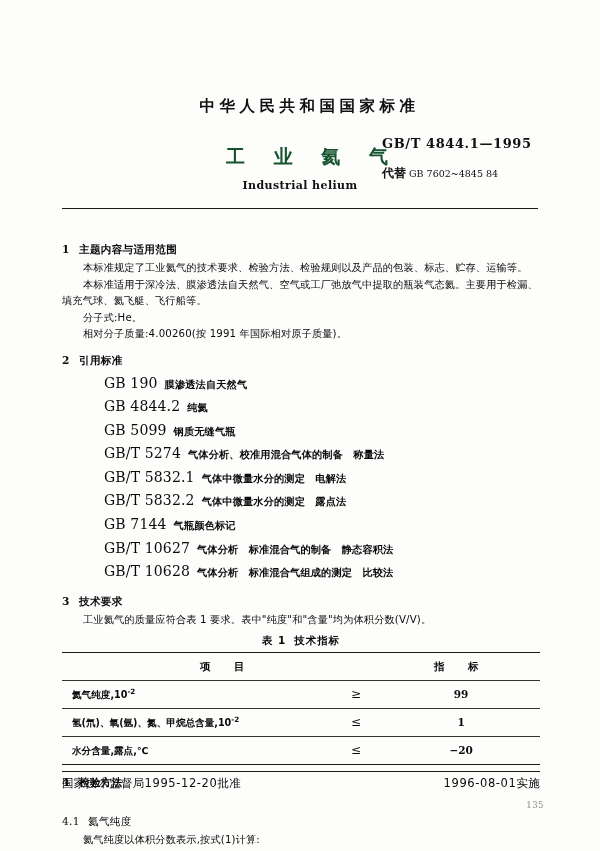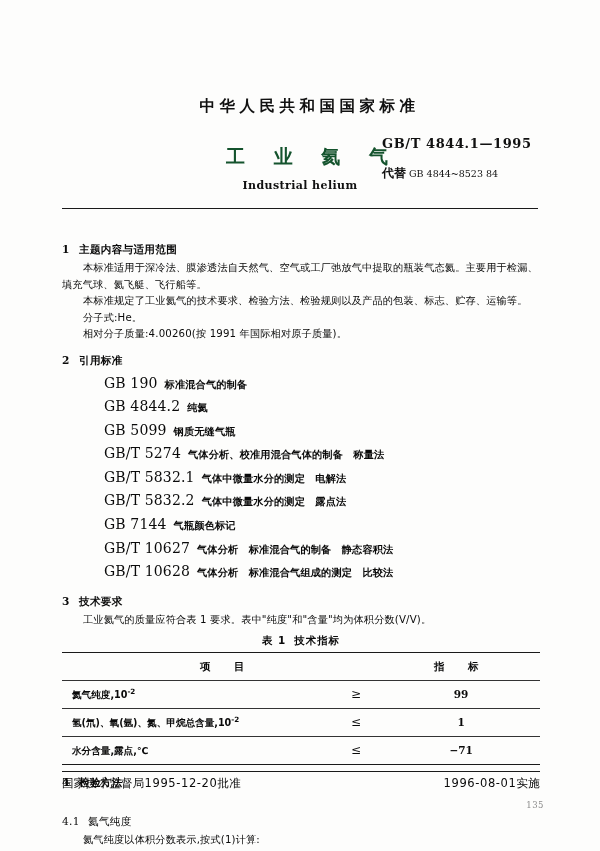--- a/index.html
+++ b/index.html
@@ -256,43 +256,43 @@
 
     <div class="title-block">
       <div class="std-title-cn">工 业 氦 气</div>
       <div class="std-title-en">Industrial helium</div>
     </div>
 
     <div class="std-code-block">
       <div class="std-code">GB/T 4844.1—1995</div>
       <div class="std-replaces">
         <span class="cn">代替</span>
-        <span>GB 4844~8523</span>
+        <span>GB 7602~4845</span>
         <span>84</span>
       </div>
     </div>
   </div>
 
   <div class="rule-top"></div>
 
   <div class="content">
 
     <div class="sec-head">
       <span class="num">1</span><span>主题内容与适用范围</span>
     </div>
+    <p class="para">本标准规定了工业氦气的技术要求、检验方法、检验规则以及产品的包装、标志、贮存、运输等。</p>
     <p class="para">本标准适用于深冷法、膜渗透法自天然气、空气或工厂弛放气中提取的瓶装气态氦。主要用于检漏、填充气球、氦飞艇、飞行船等。</p>
-    <p class="para">本标准规定了工业氦气的技术要求、检验方法、检验规则以及产品的包装、标志、贮存、运输等。</p>
     <p class="para">分子式:He。</p>
     <p class="para">相对分子质量:4.00260(按 1991 年国际相对原子质量)。</p>
 
     <div class="sec-head">
       <span class="num">2</span><span>引用标准</span>
     </div>
     <ul class="ref-list">
-      <li><span class="ref-code">GB 190</span><span class="ref-name">标准混合气的制备</span></li>
+      <li><span class="ref-code">GB 190</span><span class="ref-name">膜渗透法自天然气</span></li>
       <li><span class="ref-code">GB 4844.2</span><span class="ref-name">纯氦</span></li>
       <li><span class="ref-code">GB 5099</span><span class="ref-name">钢质无缝气瓶</span></li>
       <li><span class="ref-code">GB/T 5274</span><span class="ref-name">气体分析、校准用混合气体的制备　称量法</span></li>
       <li><span class="ref-code">GB/T 5832.1</span><span class="ref-name">气体中微量水分的测定　电解法</span></li>
       <li><span class="ref-code">GB/T 5832.2</span><span class="ref-name">气体中微量水分的测定　露点法</span></li>
       <li><span class="ref-code">GB 7144</span><span class="ref-name">气瓶颜色标记</span></li>
       <li><span class="ref-code">GB/T 10627</span><span class="ref-name">气体分析　标准混合气的制备　静态容积法</span></li>
       <li><span class="ref-code">GB/T 10628</span><span class="ref-name">气体分析　标准混合气组成的测定　比较法</span></li>
     </ul>
 
@@ -318,21 +318,21 @@
           <td class="col-value ln-light">99</td>
         </tr>
         <tr>
           <td class="col-item ln-light"><span>氢(氘)、氧(氩)、氮、甲烷总含量,10</span><sup>-2</sup></td>
           <td class="col-sign ln-light">≤</td>
           <td class="col-value ln-light">1</td>
         </tr>
         <tr>
           <td class="col-item ln-light"><span>水分含量,露点,℃</span><sup></sup></td>
           <td class="col-sign ln-light">≤</td>
-          <td class="col-value ln-light">−71</td>
+          <td class="col-value ln-light">−20</td>
         </tr>
         <tr style="height:0">
           <td class="ln-heavy" colspan="3" style="height:0;padding:0"></td>
         </tr>
       </tbody>
     </table>
 
     <div class="sec-head">
       <span class="num">4</span><span>检验方法</span>
     </div>

